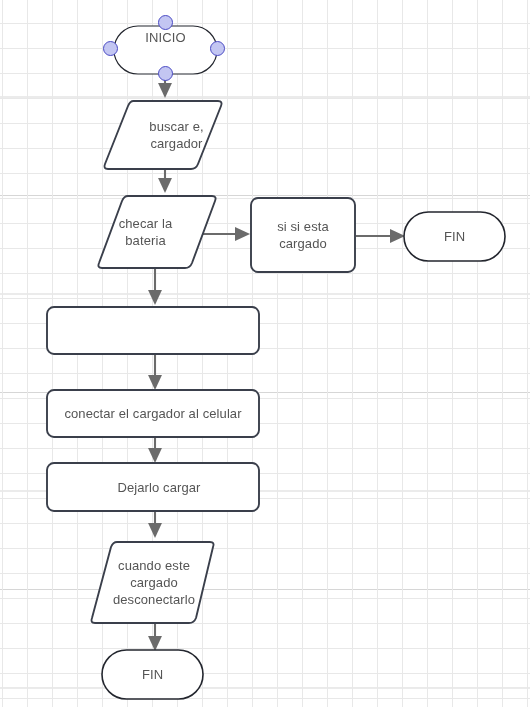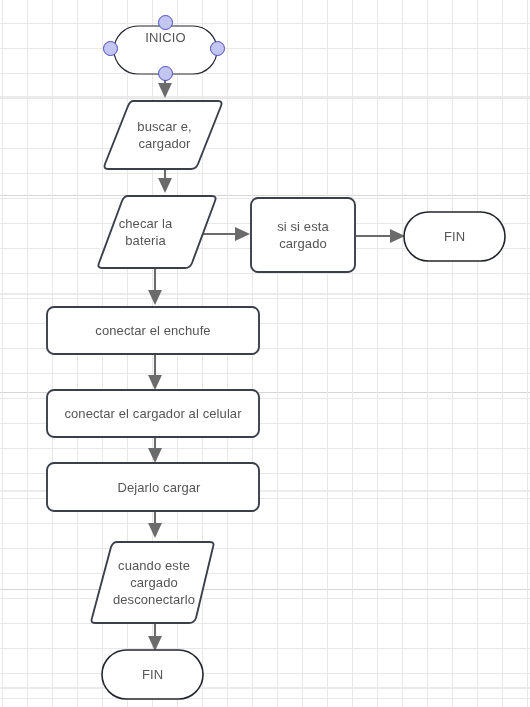--- a/index.html
+++ b/index.html
@@ -125,32 +125,31 @@
       <path d="M 117 542 L 210 542 Q 215 542 213 547 L 196 618 Q 194 623 189 623 L 95 623 Q 90 623 92 618 L 111 547 Q 113 542 117 542 Z" fill="#ffffff" stroke="#3a3f4b" stroke-width="1.9"></path>
     </g>
 
     <g>
       <rect x="102" y="650" width="101" height="49" rx="24.5" ry="24.5" fill="#ffffff" stroke="#23262e" stroke-width="1.6"></rect>
     </g>
   </svg>
 
   <div class="node-label" style="left:114px; top:13px; width:103px; height:48px;">INICIO</div>
 
-  <div class="node-label" style="left:108px; top:101px; width:113px; height:68px;text-align:center;">buscar e,
+  <div class="node-label" style="left:120px; top:101px; width:113px; height:68px;text-align:center;">buscar e,
 cargador</div>
 
   <div class="node-label" style="left:89px; top:196px; width:113px; height:72px;">checar la
 bateria</div>
 
   <div class="node-label" style="left:251px; top:198px; width:104px; height:74px;">si si esta
 cargado</div>
 
   <div class="node-label" style="left:404px; top:212px; width:101px; height:49px;">FIN</div>
 
-  <div class="node-label" style="left:47px; top:307px; width:212px; height:47px;">conectar el enchufe</div>
 
   <div class="node-label" style="left:47px; top:390px; width:212px; height:47px;">conectar el cargador al celular</div>
 
   <div class="node-label" style="left:53px; top:463px; width:212px; height:48px;">Dejarlo cargar</div>
 
   <div class="node-label" style="left:95px; top:542px; width:118px; height:81px;">cuando este
 cargado
 desconectarlo</div>
 
   <div class="node-label" style="left:102px; top:650px; width:101px; height:49px;">FIN</div>

